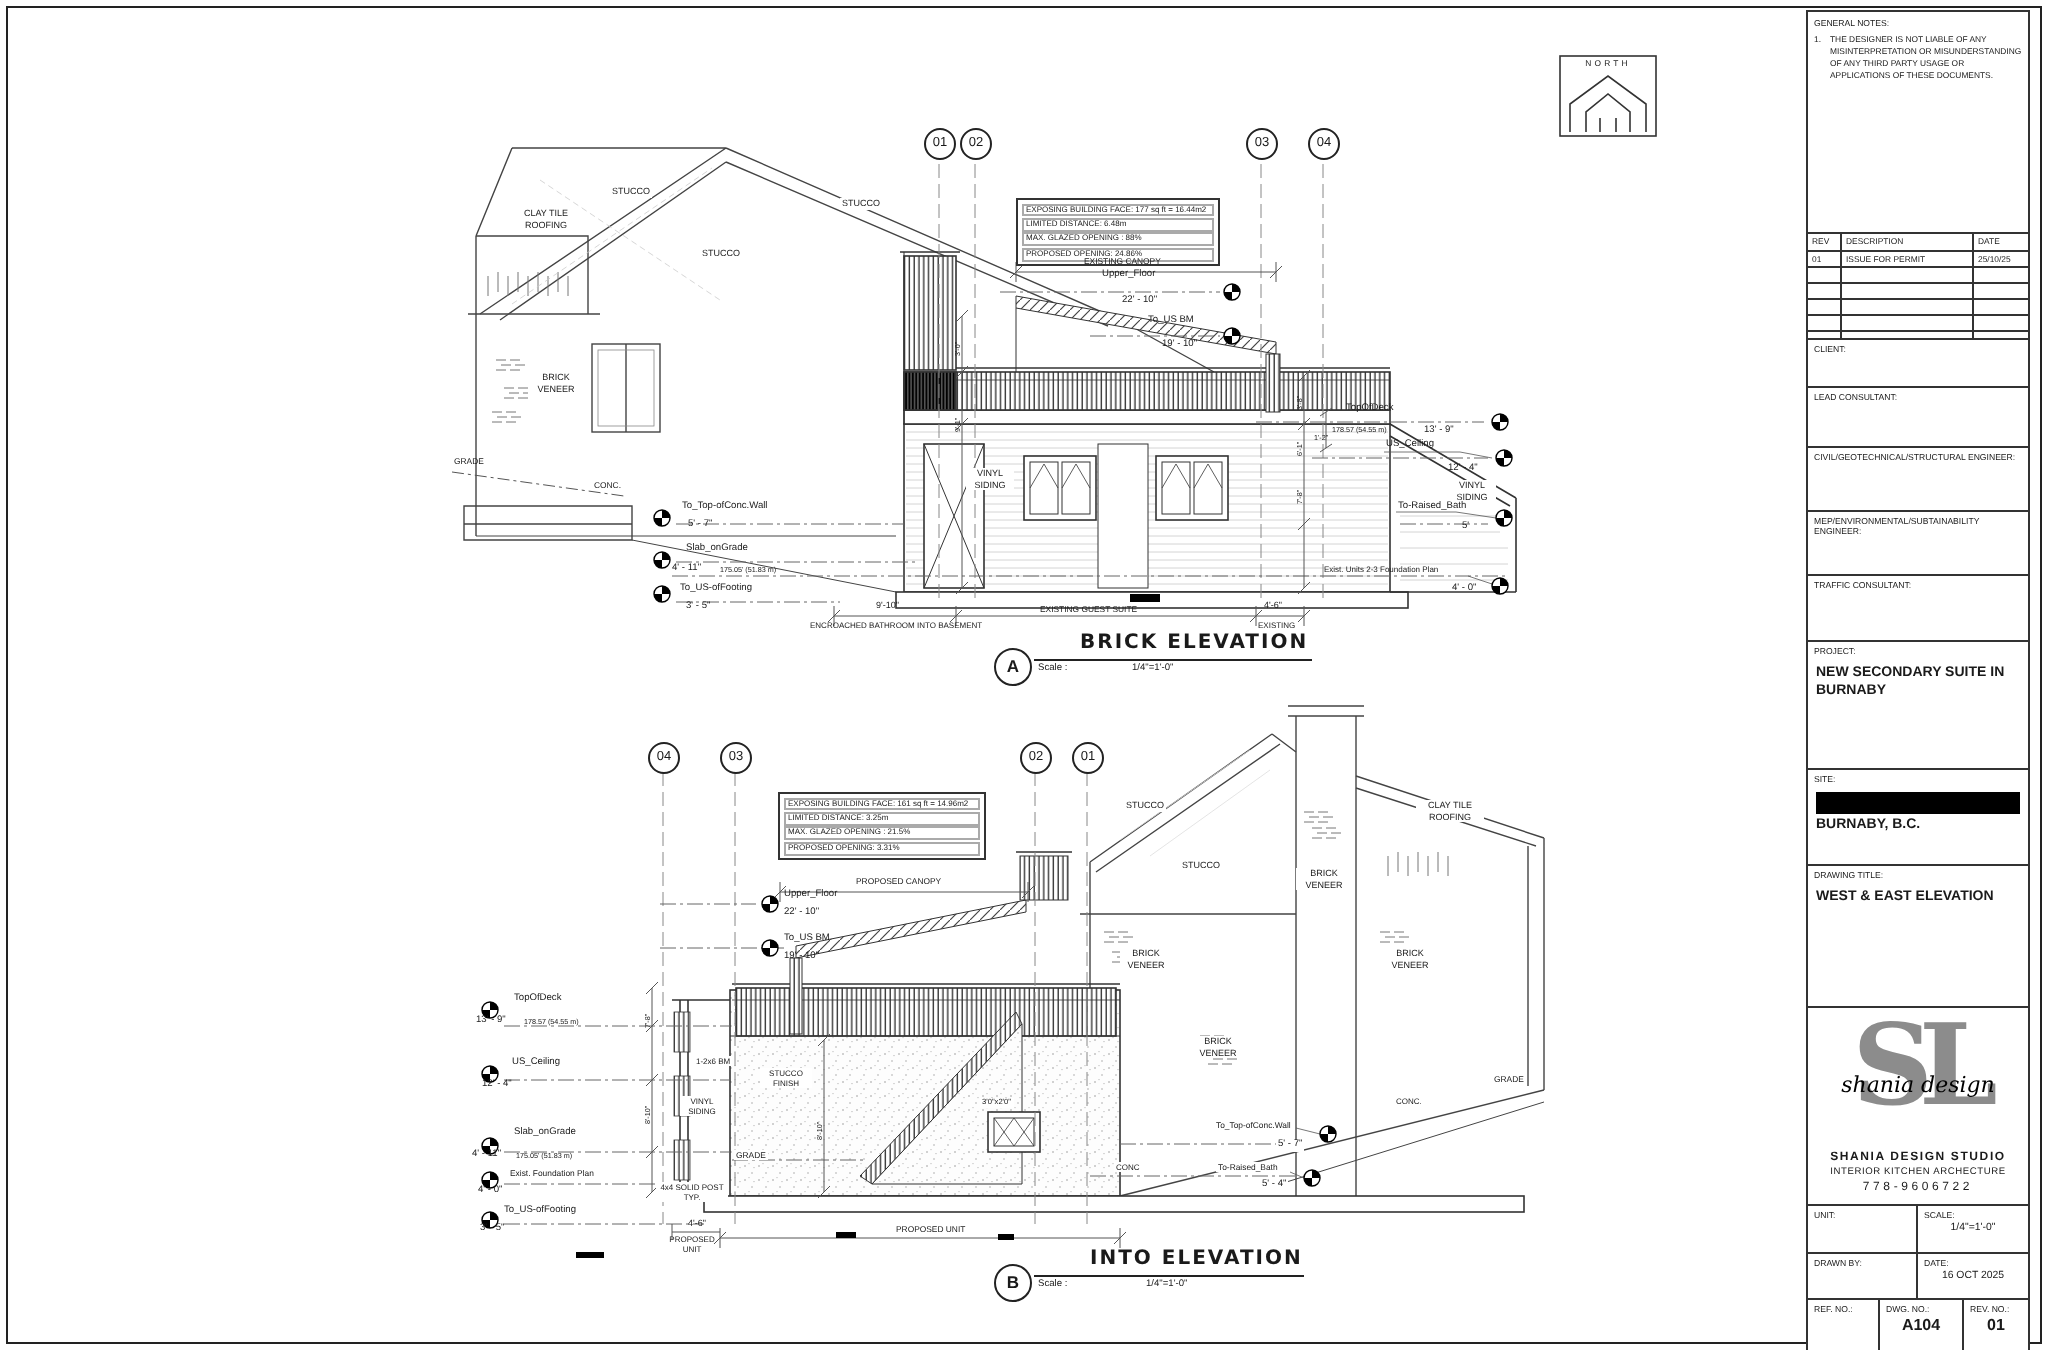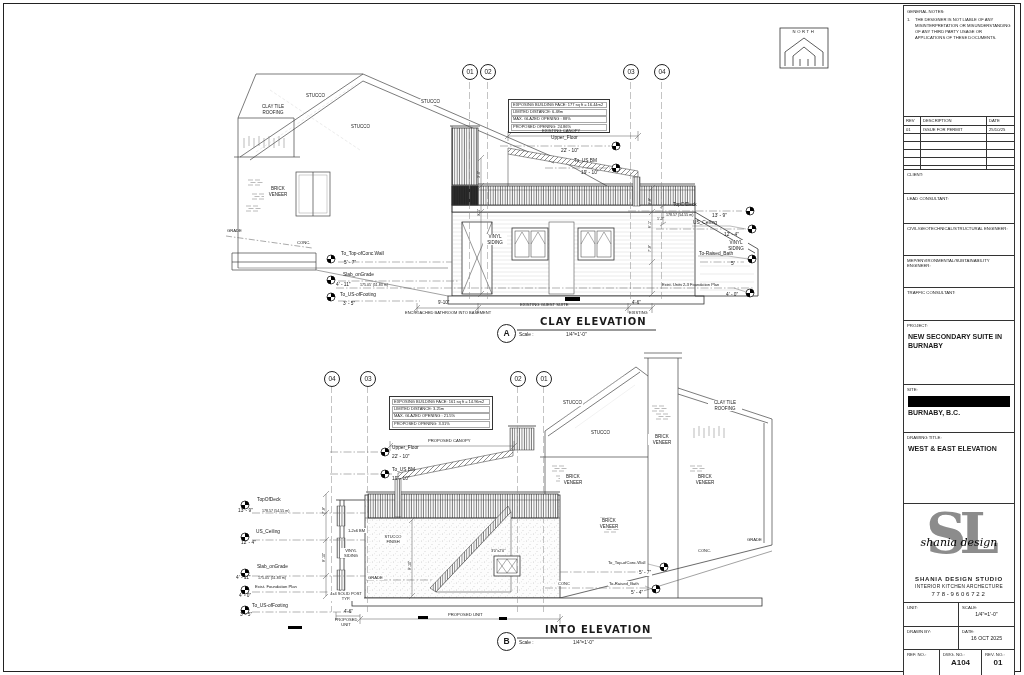--- a/index.html
+++ b/index.html
@@ -313,21 +313,21 @@
   <div class="lbl f4" style="left:629px;top:310px">EXISTING</div>
   <div class="lbl f4" style="left:405px;top:310px">ENCROACHED BATHROOM INTO BASEMENT</div>
   <div class="lbl sm rot" style="left:477px;top:178px">3'-0"</div>
   <div class="lbl sm rot" style="left:477px;top:216px">9'-1"</div>
   <div class="lbl sm rot" style="left:648px;top:205px">3'-8"</div>
   <div class="lbl sm rot" style="left:648px;top:228px">6'-1"</div>
   <div class="lbl sm rot" style="left:648px;top:252px">7'-8"</div>
   <div class="lbl sm" style="left:657px;top:217px">1'-2"</div>
 
   <div class="tbub" style="left:497px;top:324px">A</div>
-  <div class="etitle" style="left:540px;top:316px">CLAY ELEVATION</div>
+  <div class="etitle" style="left:540px;top:316px">BRICK ELEVATION</div>
   <div class="scl" style="left:519px;top:332px">Scale :</div>
   <div class="scl" style="left:566px;top:332px">1/4"=1'-0"</div>
 
   <div class="bub" style="left:324px;top:371px">04</div>
   <div class="bub" style="left:360px;top:371px">03</div>
   <div class="bub" style="left:510px;top:371px">02</div>
   <div class="bub" style="left:536px;top:371px">01</div>
 
   <div class="infobox" style="left:389px;top:396px;width:98px">
     <div>EXPOSING BUILDING FACE: 161 sq ft = 14.96m2</div>

